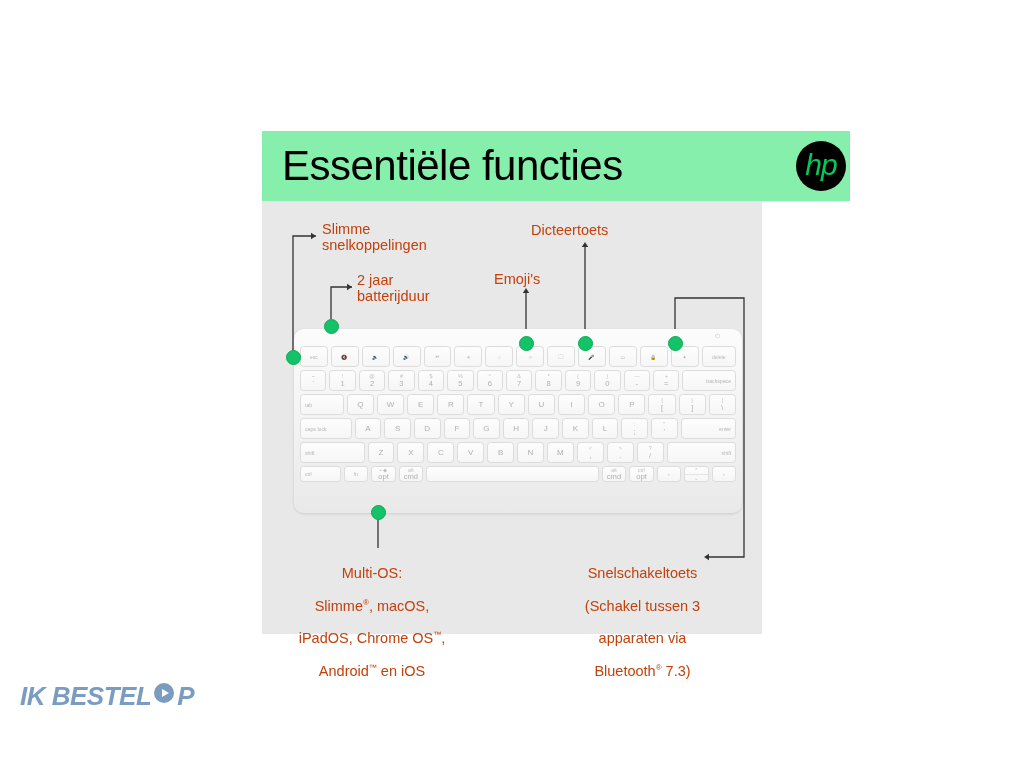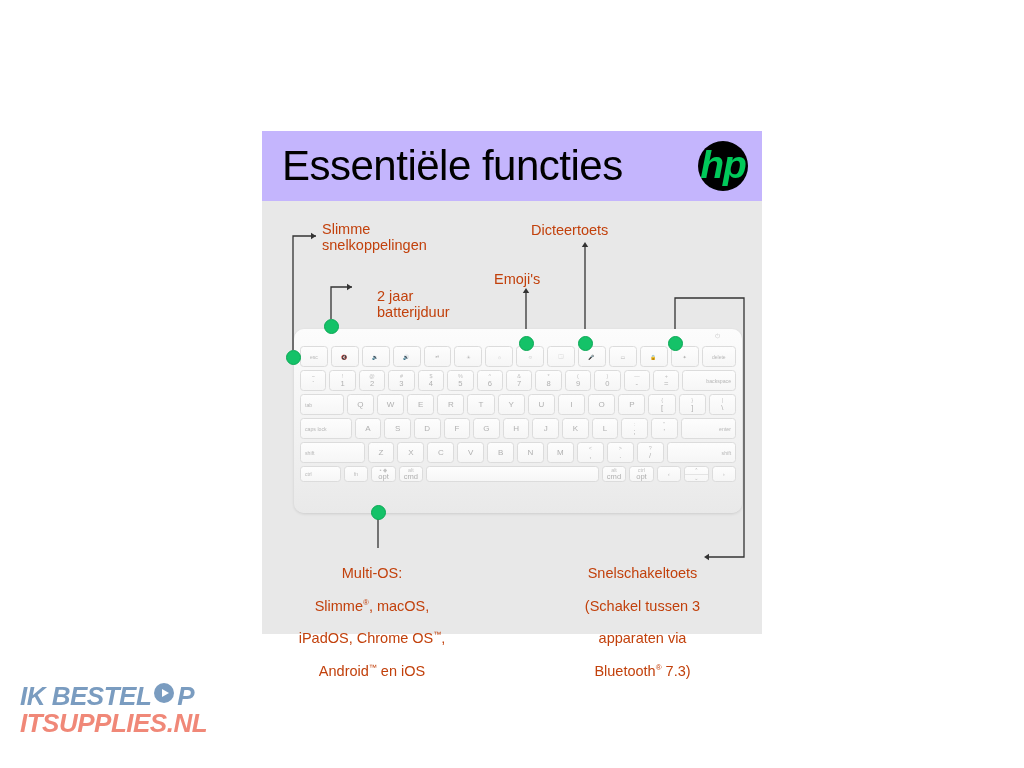--- a/index.html
+++ b/index.html
@@ -15,64 +15,64 @@
   #infographic{
     position:absolute;
     left:262px; top:131px;
     width:500px; height:503px;
     background:#e8e8e8;
   }
 
   
   #banner{
     position:absolute; left:0; top:0;
-    width:500px; height:70px;
-    background:#c4b5fd;
+    width:588px; height:70px;
+    background:#86efac;
     display:flex; align-items:center; justify-content:space-between;
     box-sizing:border-box;
-    padding:0 14px 0 20px;
+    padding:0 4px 0 20px;
   }
   #banner-title{
     font-size:42px;
     font-weight:400;
     color:#000;
     letter-spacing:-0.5px;
     line-height:1;
     white-space:nowrap;
   }
   #hp-logo{
     width:50px;height:50px;border-radius:50%;
     background:#000;
     display:flex;align-items:center;justify-content:center;
     flex:none;
   }
   #hp-logo span{
     color:#01c95a;
-    font-size:39px;
+    font-size:30px;
     font-style:italic;
-    font-weight:700;
+    font-weight:400;
     font-family:"Liberation Sans",sans-serif;
     line-height:1;
     letter-spacing:-1px;
     margin-top:-3px;
   }
 
   
   .callout{
     position:absolute;
     color:#c2410c;
     font-size:14.5px;
     line-height:1.12;
     white-space:pre-line;
   }
   .callout.center{ text-align:center; }
   .callout sup{ font-size:0.55em; vertical-align:super; }
 
   #c-shortcuts{ left:322px; top:221px; }
-  #c-battery  { left:357px; top:288px;margin-left:20px; }
+  #c-battery  { left:357px; top:272px; }
   #c-emoji    { left:494px; top:271px; }
   #c-dictate  { left:531px; top:222px; }
   #c-multios  { left:282px; top:549px; width:180px; text-align:center; }
   #c-switch   { left:535px; top:549px; width:215px; text-align:center; }
 
   
   #connectors{
     position:absolute; left:0; top:0;
     width:1024px; height:768px;
     pointer-events:none;
@@ -474,14 +474,13 @@
 <div class="dot" id="dot-multios"></div>
 
 <div id="store-logo">
   <div id="store-line1">
     <span>IK BESTEL</span>
     <span id="play-badge">
         <i></i>
       </span>
     <span>P</span>
   </div>
-  <div id="store-line2">ITSUPPLIES.NL</div>
 </div>
 
 </body></html>

